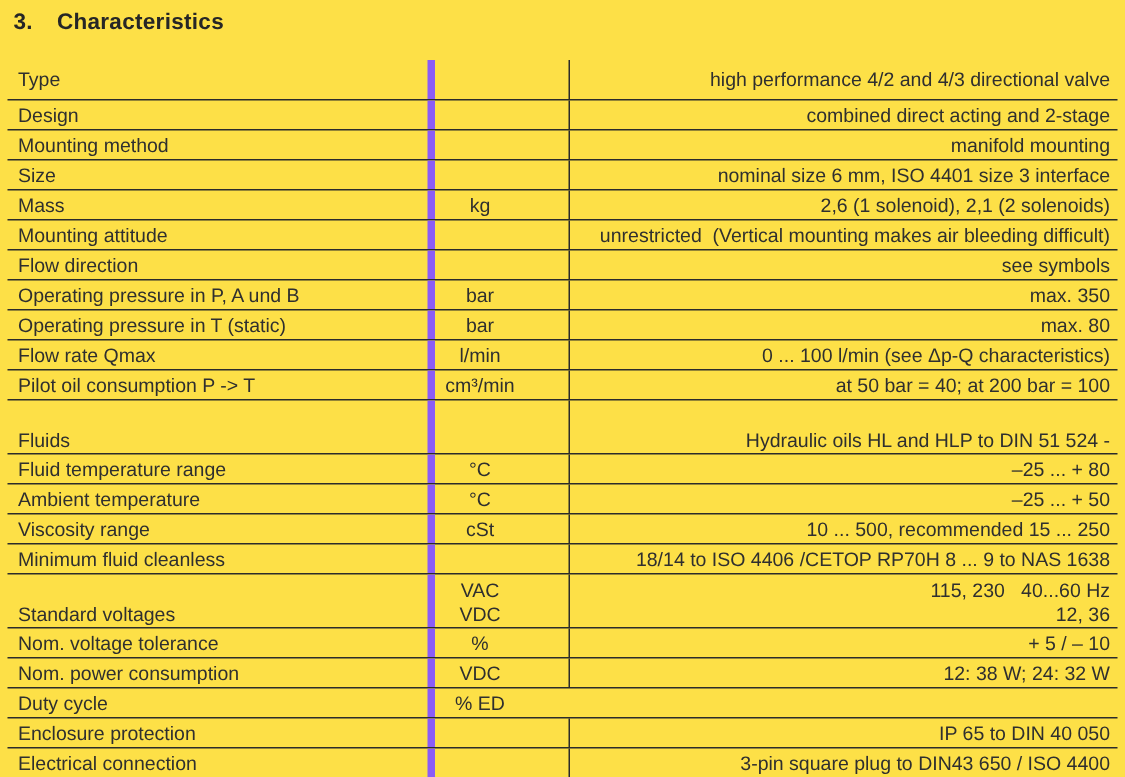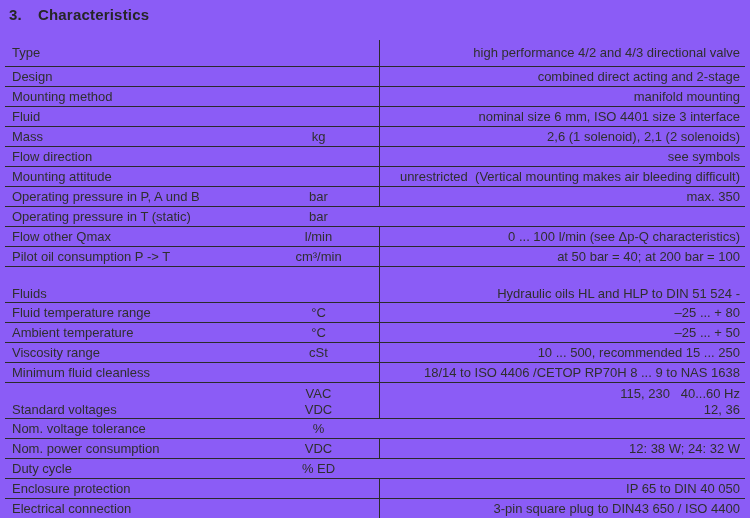--- a/index.html
+++ b/index.html
@@ -1,17 +1,17 @@
 <!DOCTYPE html>
 <html><head>
 <meta charset="utf-8">
 <style>
   html,body{margin:0;padding:0;background:#ffffff;}
   .page{
-    position:relative;width:750px;height:518px;background:#8b5cf6;
+    position:relative;width:750px;height:518px;background:#fde047;
     font-family:"Liberation Sans",sans-serif;color:#2f2f2f;overflow:hidden;
   }
   .title{
     position:absolute;left:9px;top:6px;font-size:15px;font-weight:bold;
     color:#262626;letter-spacing:0.2px;
   }
   .title .num{display:inline-block;margin-right:16px;}
   .spec-table{
     position:absolute;left:5px;top:40px;width:740px;
     border-bottom:1px solid #2b2b2b;
@@ -21,21 +21,21 @@
     border-top:1px solid #2b2b2b;font-size:13px;
   }
   .row:first-child{height:26px;border-top:none;}
   .row.multi{height:36px;}
   .cell{
     box-sizing:border-box;height:100%;display:flex;flex-direction:column;
     justify-content:center;overflow:hidden;
   }
   .row.multi .cell{justify-content:flex-end;padding-top:1px;}
   .label-cell{flex:0 0 280px;align-items:flex-start;padding-left:7px;}
-  .unit-cell{flex:0 0 65px;align-items:center;border-left:2px solid #8b5cf6;text-align:center;}
+  .unit-cell{flex:0 0 65px;align-items:center;border-left:5px solid #8b5cf6;text-align:center;}
   .value-cell{flex:1 1 auto;align-items:flex-end;border-left:1px solid #2b2b2b;padding-right:5px;text-align:right;margin-left:29px;}
   .line{white-space:pre;line-height:16px;}
 </style>
 </head>
 <body>
 
 <div class="page">
   <div class="title">
     <span class="num">3.</span><span>Characteristics</span>
   </div>
@@ -62,78 +62,81 @@
         <div class="cell label-cell">
           <div class="line">Mounting method</div>
         </div>
         <div class="cell unit-cell"></div>
         <div class="cell value-cell">
           <div class="line">manifold mounting</div>
         </div>
       </div>
       <div class="row">
         <div class="cell label-cell">
-          <div class="line">Fluid</div>
+          <div class="line">Size</div>
         </div>
         <div class="cell unit-cell"></div>
         <div class="cell value-cell">
           <div class="line">nominal size 6 mm, ISO 4401 size 3 interface</div>
         </div>
       </div>
       <div class="row">
         <div class="cell label-cell">
           <div class="line">Mass</div>
         </div>
         <div class="cell unit-cell">
           <div class="line">kg</div>
         </div>
         <div class="cell value-cell">
           <div class="line">2,6 (1 solenoid), 2,1 (2 solenoids)</div>
         </div>
       </div>
       <div class="row">
         <div class="cell label-cell">
+          <div class="line">Mounting attitude</div>
+        </div>
+        <div class="cell unit-cell"></div>
+        <div class="cell value-cell">
+          <div class="line">unrestricted  (Vertical mounting makes air bleeding difficult)</div>
+        </div>
+      </div>
+      <div class="row">
+        <div class="cell label-cell">
           <div class="line">Flow direction</div>
         </div>
         <div class="cell unit-cell"></div>
         <div class="cell value-cell">
           <div class="line">see symbols</div>
         </div>
       </div>
       <div class="row">
         <div class="cell label-cell">
-          <div class="line">Mounting attitude</div>
-        </div>
-        <div class="cell unit-cell"></div>
-        <div class="cell value-cell">
-          <div class="line">unrestricted  (Vertical mounting makes air bleeding difficult)</div>
-        </div>
-      </div>
-      <div class="row">
-        <div class="cell label-cell">
           <div class="line">Operating pressure in P, A und B</div>
         </div>
         <div class="cell unit-cell">
           <div class="line">bar</div>
         </div>
         <div class="cell value-cell">
           <div class="line">max. 350</div>
         </div>
       </div>
       <div class="row">
         <div class="cell label-cell">
           <div class="line">Operating pressure in T (static)</div>
         </div>
         <div class="cell unit-cell">
           <div class="line">bar</div>
         </div>
-      </div>
-      <div class="row">
-        <div class="cell label-cell">
-          <div class="line">Flow other Qmax</div>
+        <div class="cell value-cell">
+          <div class="line">max. 80</div>
+        </div>
+      </div>
+      <div class="row">
+        <div class="cell label-cell">
+          <div class="line">Flow rate Qmax</div>
         </div>
         <div class="cell unit-cell">
           <div class="line">l/min</div>
         </div>
         <div class="cell value-cell">
           <div class="line">0 ... 100 l/min (see Δp-Q characteristics)</div>
         </div>
       </div>
       <div class="row">
         <div class="cell label-cell">
@@ -209,20 +212,23 @@
           <div class="line">115, 230   40...60 Hz</div>
           <div class="line">12, 36</div>
         </div>
       </div>
       <div class="row">
         <div class="cell label-cell">
           <div class="line">Nom. voltage tolerance</div>
         </div>
         <div class="cell unit-cell">
           <div class="line">%</div>
+        </div>
+        <div class="cell value-cell">
+          <div class="line">+ 5 / – 10</div>
         </div>
       </div>
       <div class="row">
         <div class="cell label-cell">
           <div class="line">Nom. power consumption</div>
         </div>
         <div class="cell unit-cell">
           <div class="line">VDC</div>
         </div>
         <div class="cell value-cell">

